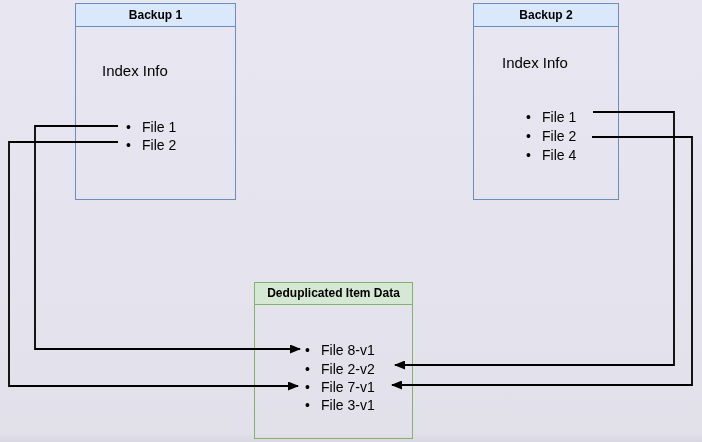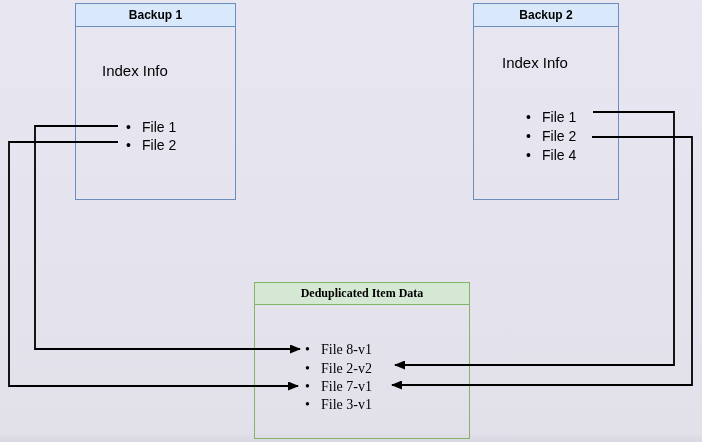--- a/index.html
+++ b/index.html
@@ -58,21 +58,21 @@
     display: flex;
     align-items: center;
   }
   ul.filelist .bullet {
     display: inline-block;
     width: 16px;
     font-size: 14px;
   }
   #backup1-box { left: 75px;  top: 3px;   width: 161px; height: 197px; }
   #backup2-box { left: 473px; top: 3px;   width: 146px; height: 197px; }
-  #dedup-box   { left: 254px; top: 282px; width: 216px; height: 157px; font-family: Liberation Serif, serif; }
+  #dedup-box   { left: 254px; top: 282px; width: 159px; height: 157px; }
 
   #backup1-label { left: 26px; top: 58px; }
   #backup2-label { left: 28px; top: 50px; }
 
   #backup1-list { left: 50px; top: 114px; }
   #backup1-list li { height: 18px; }
   #backup2-list { left: 52px; top: 103px; }
   #backup2-list li { height: 19px; }
   #dedup-list { left: 50px; top: 58px; }
   #dedup-list li { height: 18.4px; }

